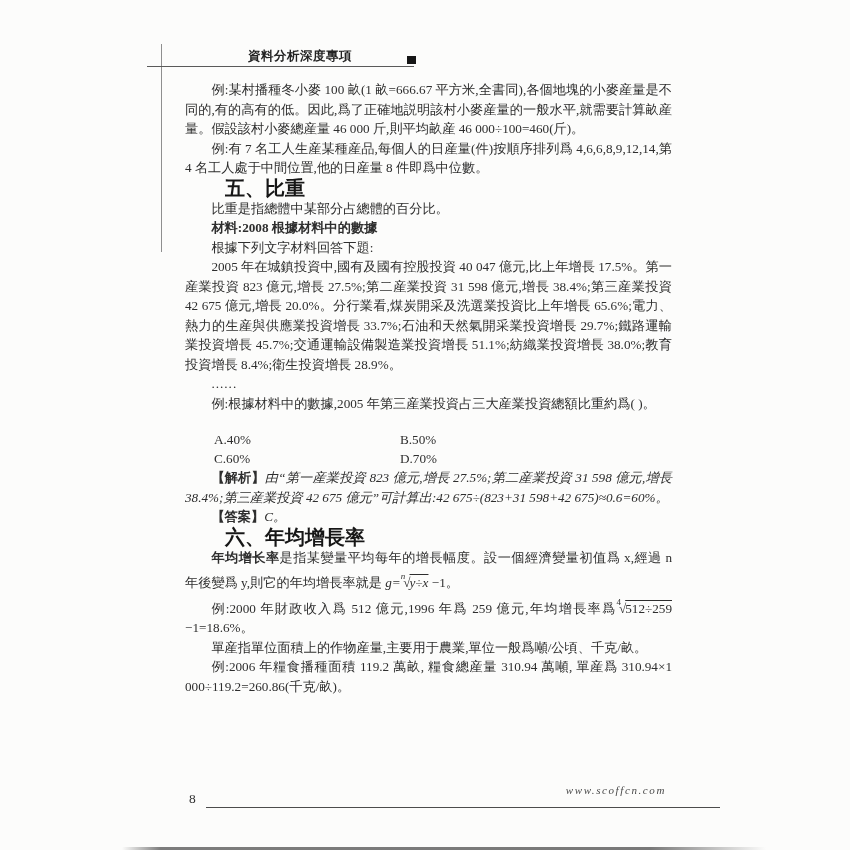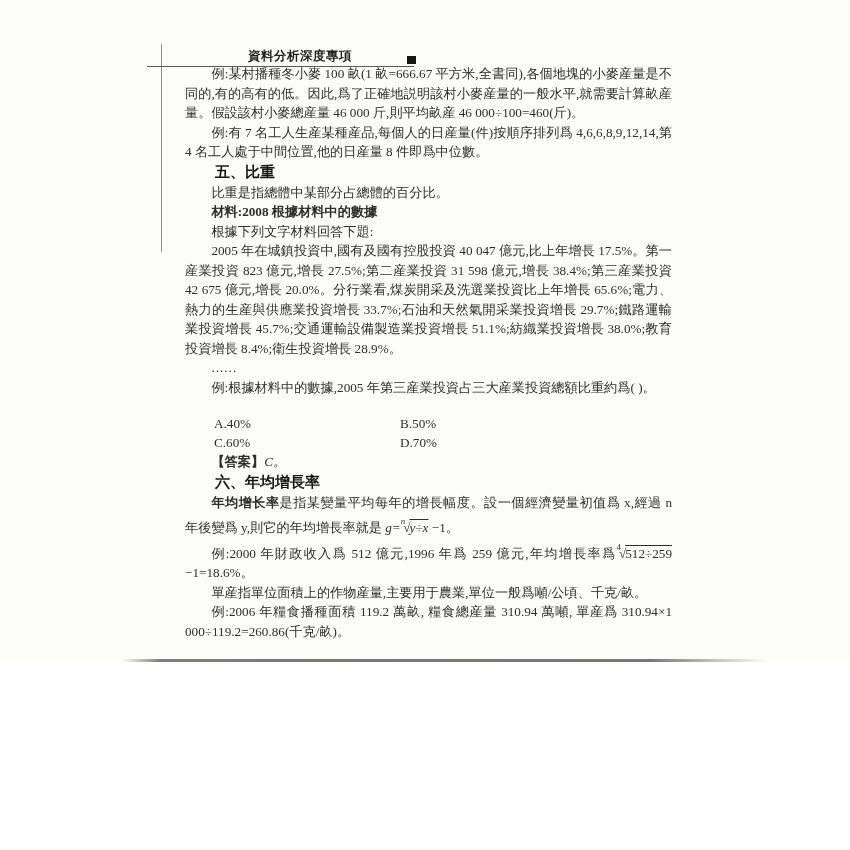--- a/index.html
+++ b/index.html
@@ -1,30 +1,30 @@
 <!DOCTYPE html>
 <html><head>
 <meta charset="utf-8">
 <style>
   html,body{margin:0;padding:0;}
   .page{
-    position:relative; width:850px; height:662px;
+    position:relative; width:850px; height:850px;
     background:#fcfcfb;
     font-family:"Liberation Serif","DejaVu Serif",serif;
     color:#2e2e2e; overflow:hidden;
   }
   
   .vrule{position:absolute; left:161px; top:44px; width:1px; height:208px; background:#8f8f8f;}
   .hrule{position:absolute; left:147px; top:66px; width:267px; height:1px; background:#5a5a5a;}
   .corner-sq{position:absolute; left:407px; top:56px; width:9px; height:8px; background:#161616;}
   .htitle{position:absolute; left:248px; top:48px; font-size:12.5px; font-weight:bold; color:#232323; letter-spacing:0.5px;}
   
-  .content{position:absolute; left:185px; top:64px; width:487px; font-size:13.2px; line-height:19.5px; text-align:justify;}
+  .content{position:absolute; left:185px; top:80px; width:487px; font-size:13.2px; line-height:19.5px; text-align:justify;}
   .content p{margin:0; text-indent:2em;}
-  .sec-h{font-size:15px; line-height:21px; font-weight:bold; color:#161616; text-indent:1.85em; margin:0;}
+  .sec-h{font-size:20px; line-height:21px; font-weight:bold; color:#161616; text-indent:1.85em; margin:0;}
   .mt-a{margin-top:13px;} .mt-b{margin-top:12px;} .mt-c{margin-top:17px;}
   .bold{font-weight:bold;}
   .kai{font-style:italic;}
   .ellipsis-line{text-indent:2em; letter-spacing:1px;}
   .options{display:grid; grid-template-columns:186px 1fr; padding-left:29px; line-height:18.5px; margin-top:18px;}
   .options span{text-align:left;}
   
   .sup-idx{font-size:9px; vertical-align:8px; margin-right:-2px; font-style:italic;}
   .sup-idx.num{font-style:normal;}
   .rad-sign{letter-spacing:-1px;}
@@ -62,20 +62,21 @@
     <p class="ellipsis-line">......</p>
 
     <p>例:根據材料中的數據,2005 年第三産業投資占三大産業投資總額比重約爲(    )。</p>
     <div class="options">
       <span>A.40%</span>
       <span>B.50%</span>
       <span>C.60%</span>
       <span>D.70%</span>
     </div>
 
+    <p><span class="bold">【解析】</span><span class="kai">由“第一産業投資 823 億元,增長 27.5%;第二産業投資 31 598 億元,增長 38.4%;第三産業投資 42 675 億元”可計算出:42 675÷(823+31 598+42 675)≈0.6=60%。</span></p>
     <p><span class="bold">【答案】</span><span class="kai">C。</span></p>
 
     <p class="sec-h mt-c">六、年均增長率</p>
     <p class="mt-b"><span class="bold">年均增长率</span><span>是指某變量平均每年的增長幅度。設一個經濟變量初值爲 x,經過 n 年後變爲 y,則它的年均增長率就是 </span><span class="var">g=</span><sup class="sup-idx">n</sup><span class="rad-sign">√</span><span class="rad-body var">y÷x</span><span> −1。</span></p>
 
     <p class="mt-c"><span>例:2000 年財政收入爲 512 億元,1996 年爲 259 億元,年均增長率爲</span><sup class="sup-idx num">4</sup><span class="rad-sign">√</span><span class="rad-body">512÷259</span><span> −1=18.6%。</span></p>
 
     <p class="mt-b">單産指單位面積上的作物産量,主要用于農業,單位一般爲噸/公頃、千克/畝。</p>
     <p class="mt-c">例:2006 年糧食播種面積 119.2 萬畝, 糧食總産量 310.94 萬噸, 單産爲 310.94×1 000÷119.2=260.86(千克/畝)。</p>
 

